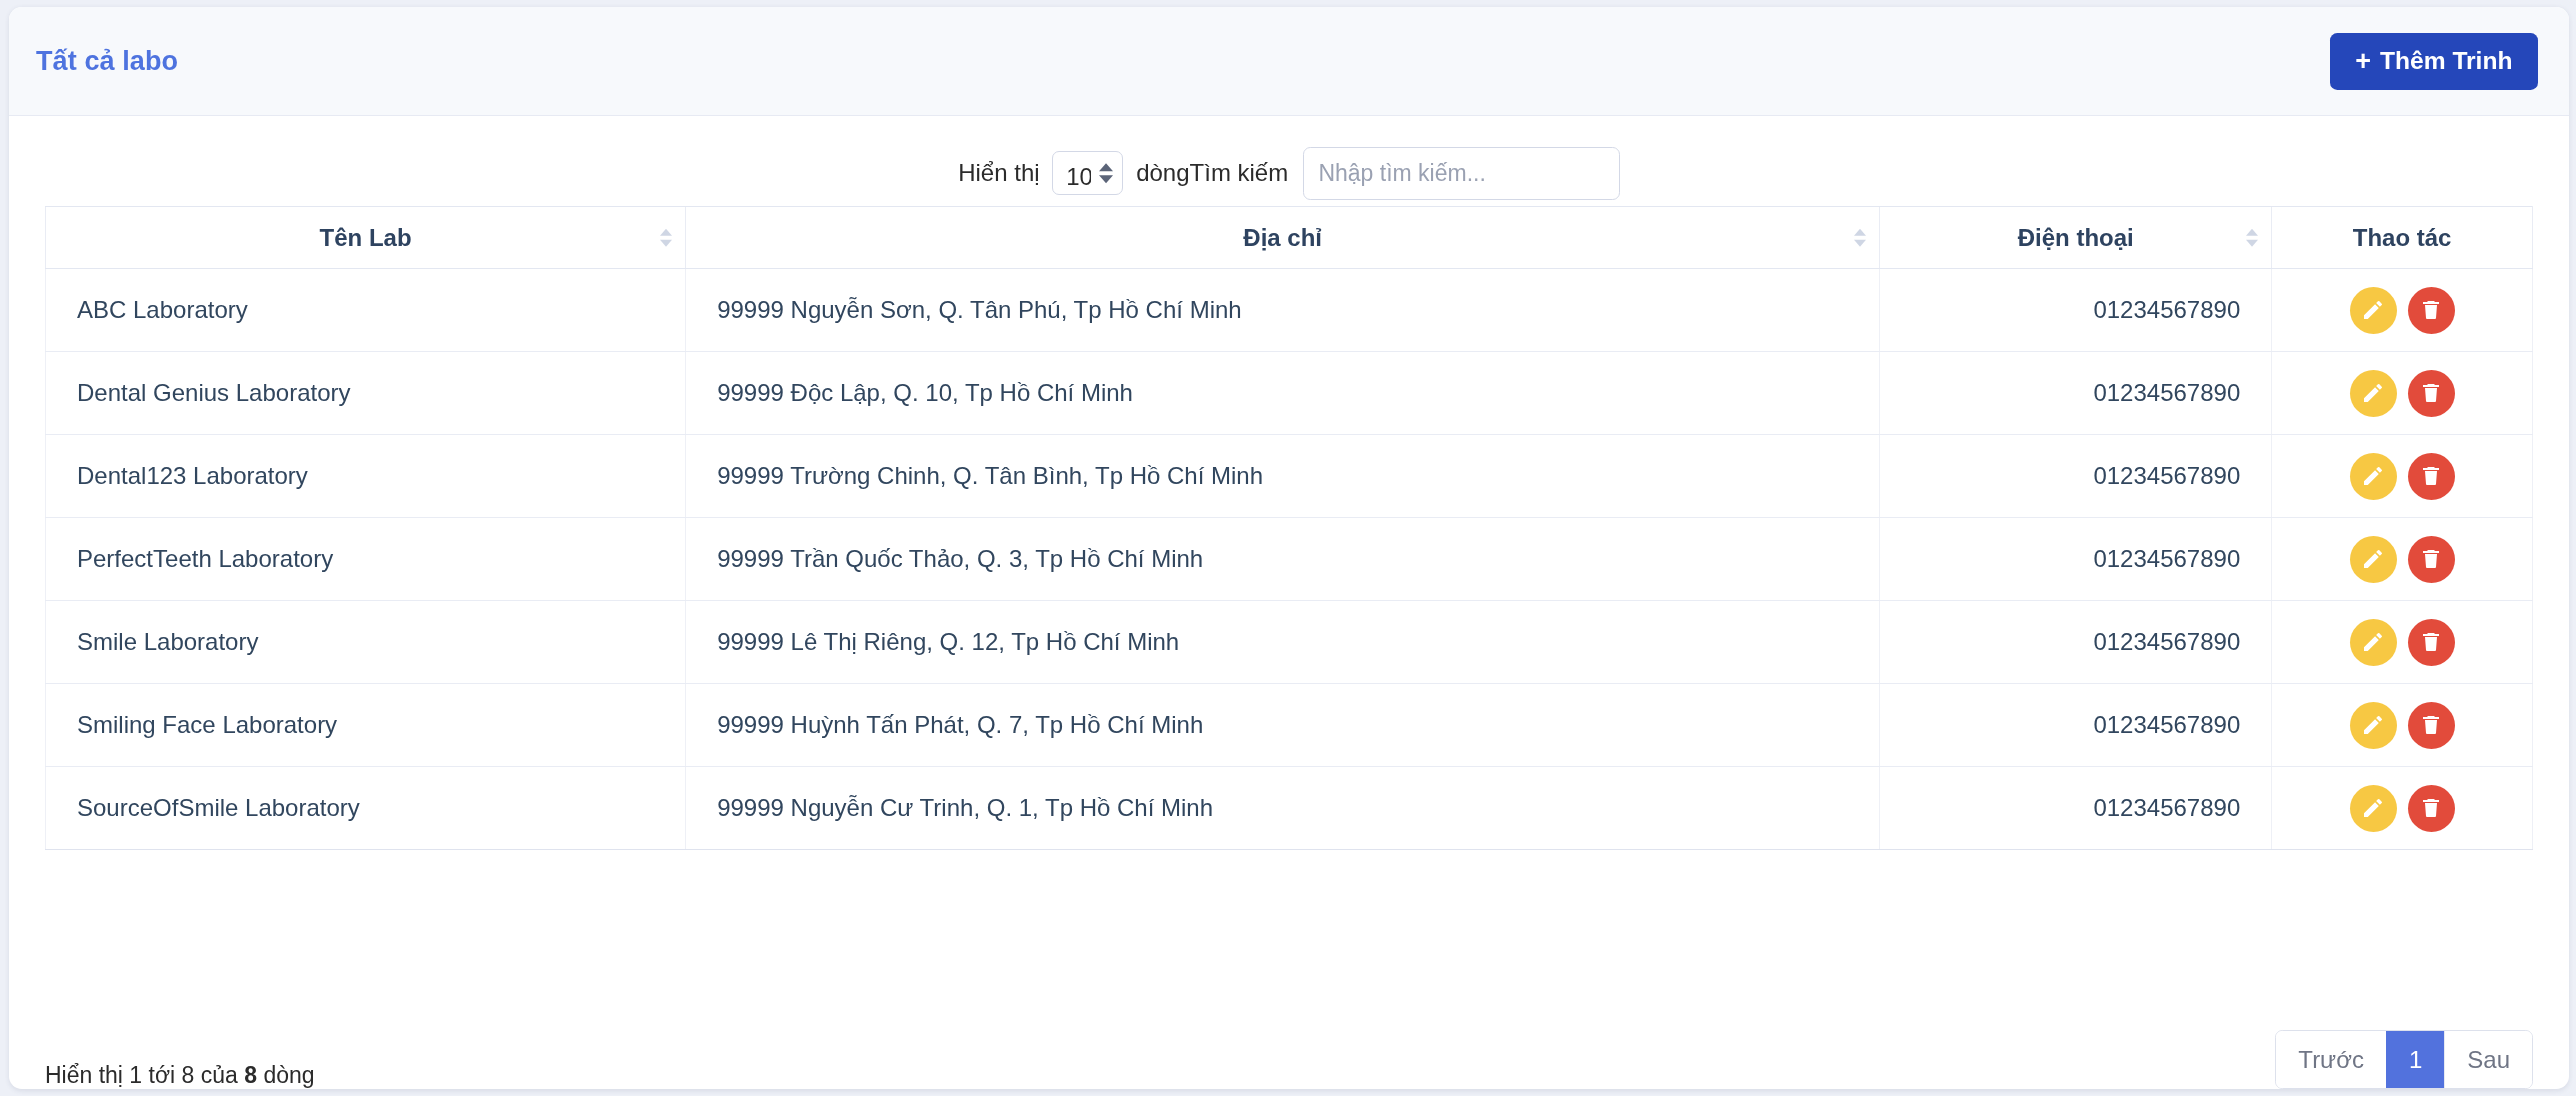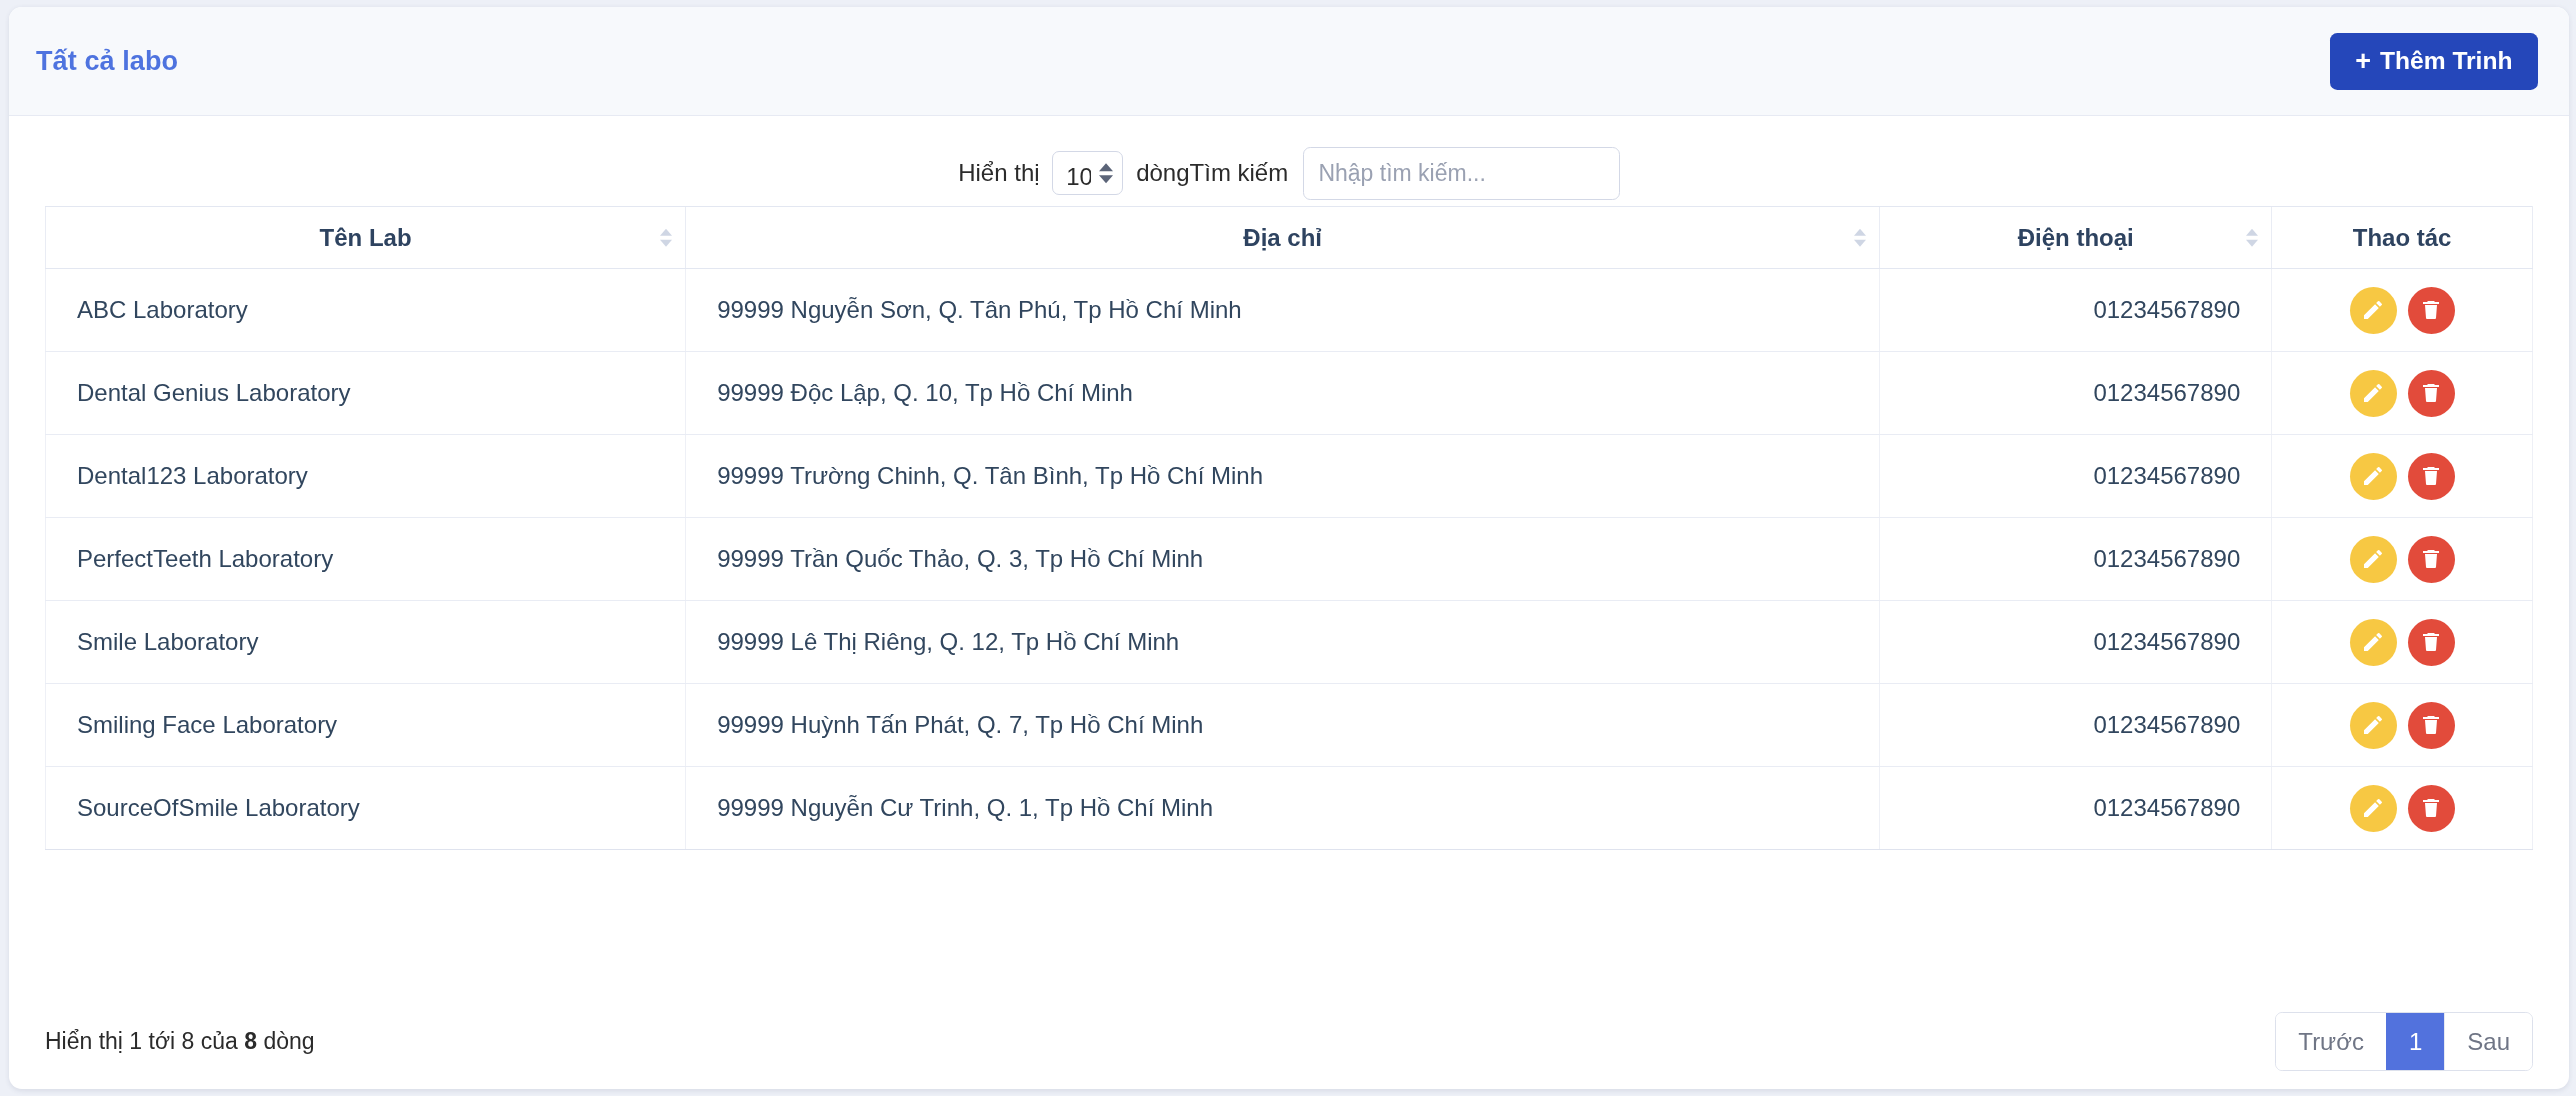--- a/index.html
+++ b/index.html
@@ -205,21 +205,21 @@
   }
   .icon-btn.edit   { background: #f6c githubnull; }
   .icon-btn.edit   { background: #f7c843; }
   .icon-btn.delete { background: #e24b3b; }
   .icon-btn svg { display:block; }
 
   
   .card-foot {
     flex: 0 0 95px;
     display: flex;
-    align-items: center;
+    align-items: flex-end;
     justify-content: space-between;
     padding: 0 36px;
   }
   .foot-info { font-size: 23px; color: #2b2b2b; }
   .foot-info b { font-weight: 700; }
 
   .pager {
     display: inline-flex;
     border: 0.9px solid #dde1ec;
     border-radius: 7.3px;

